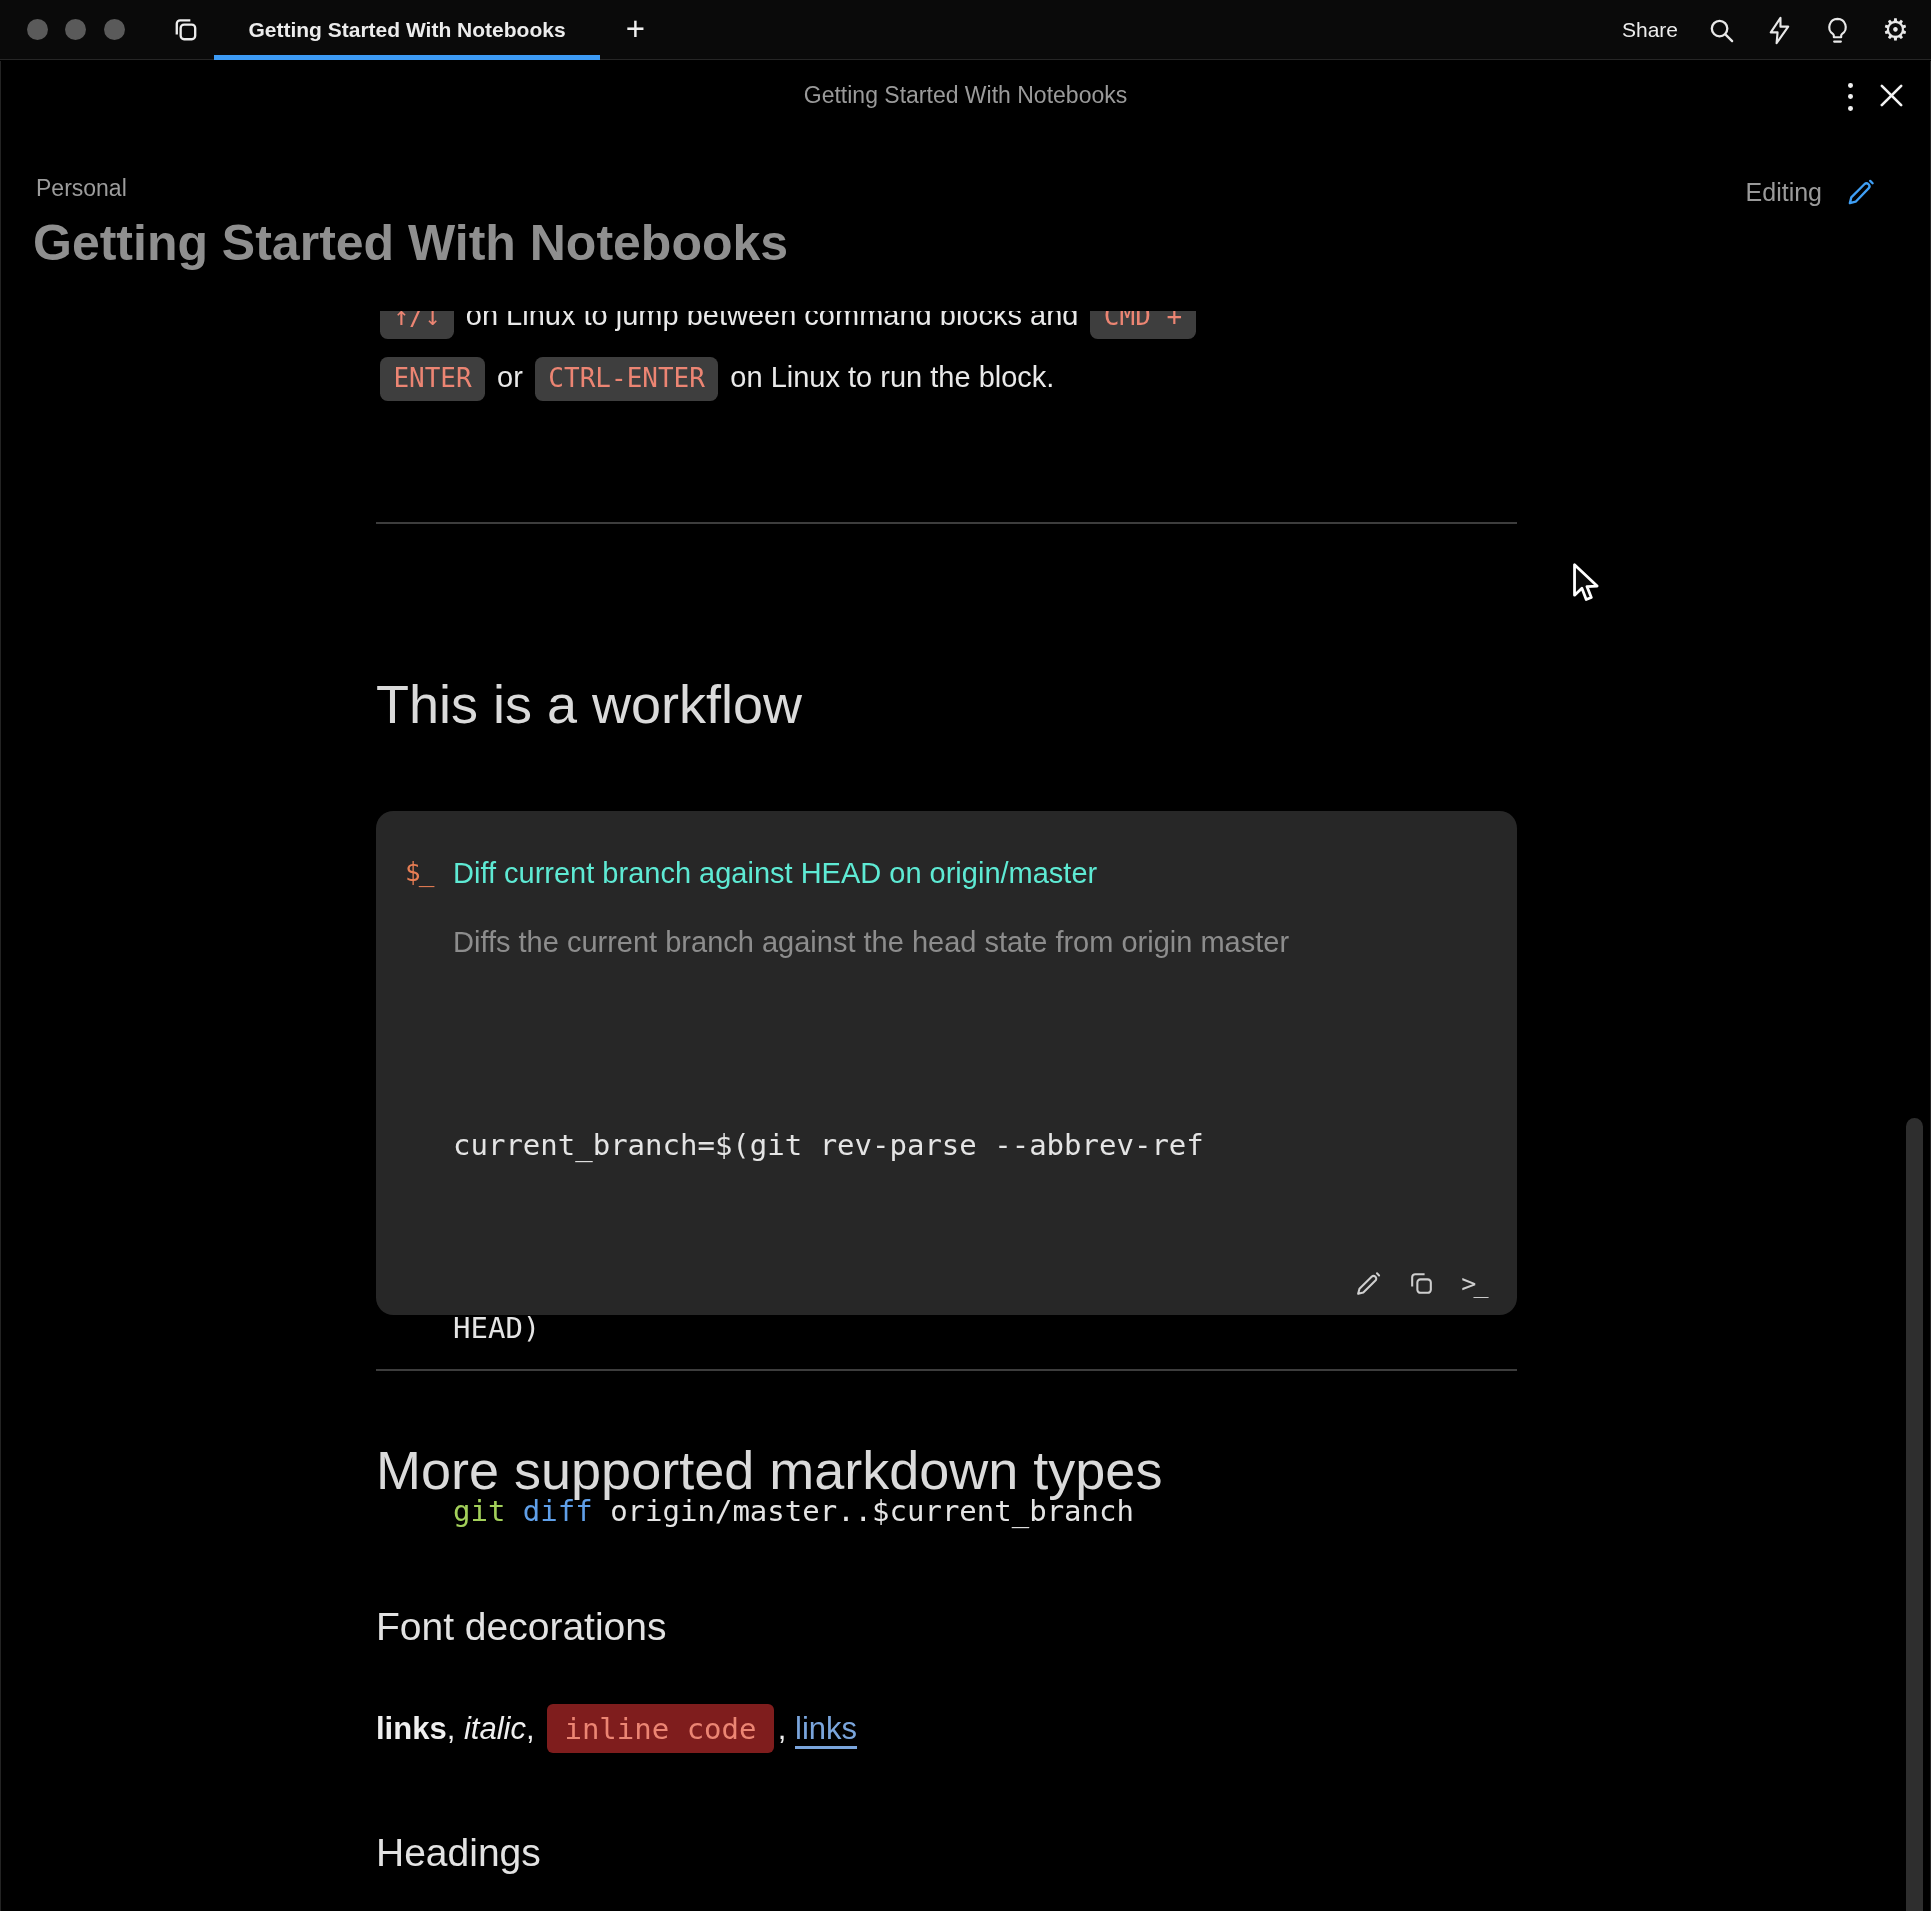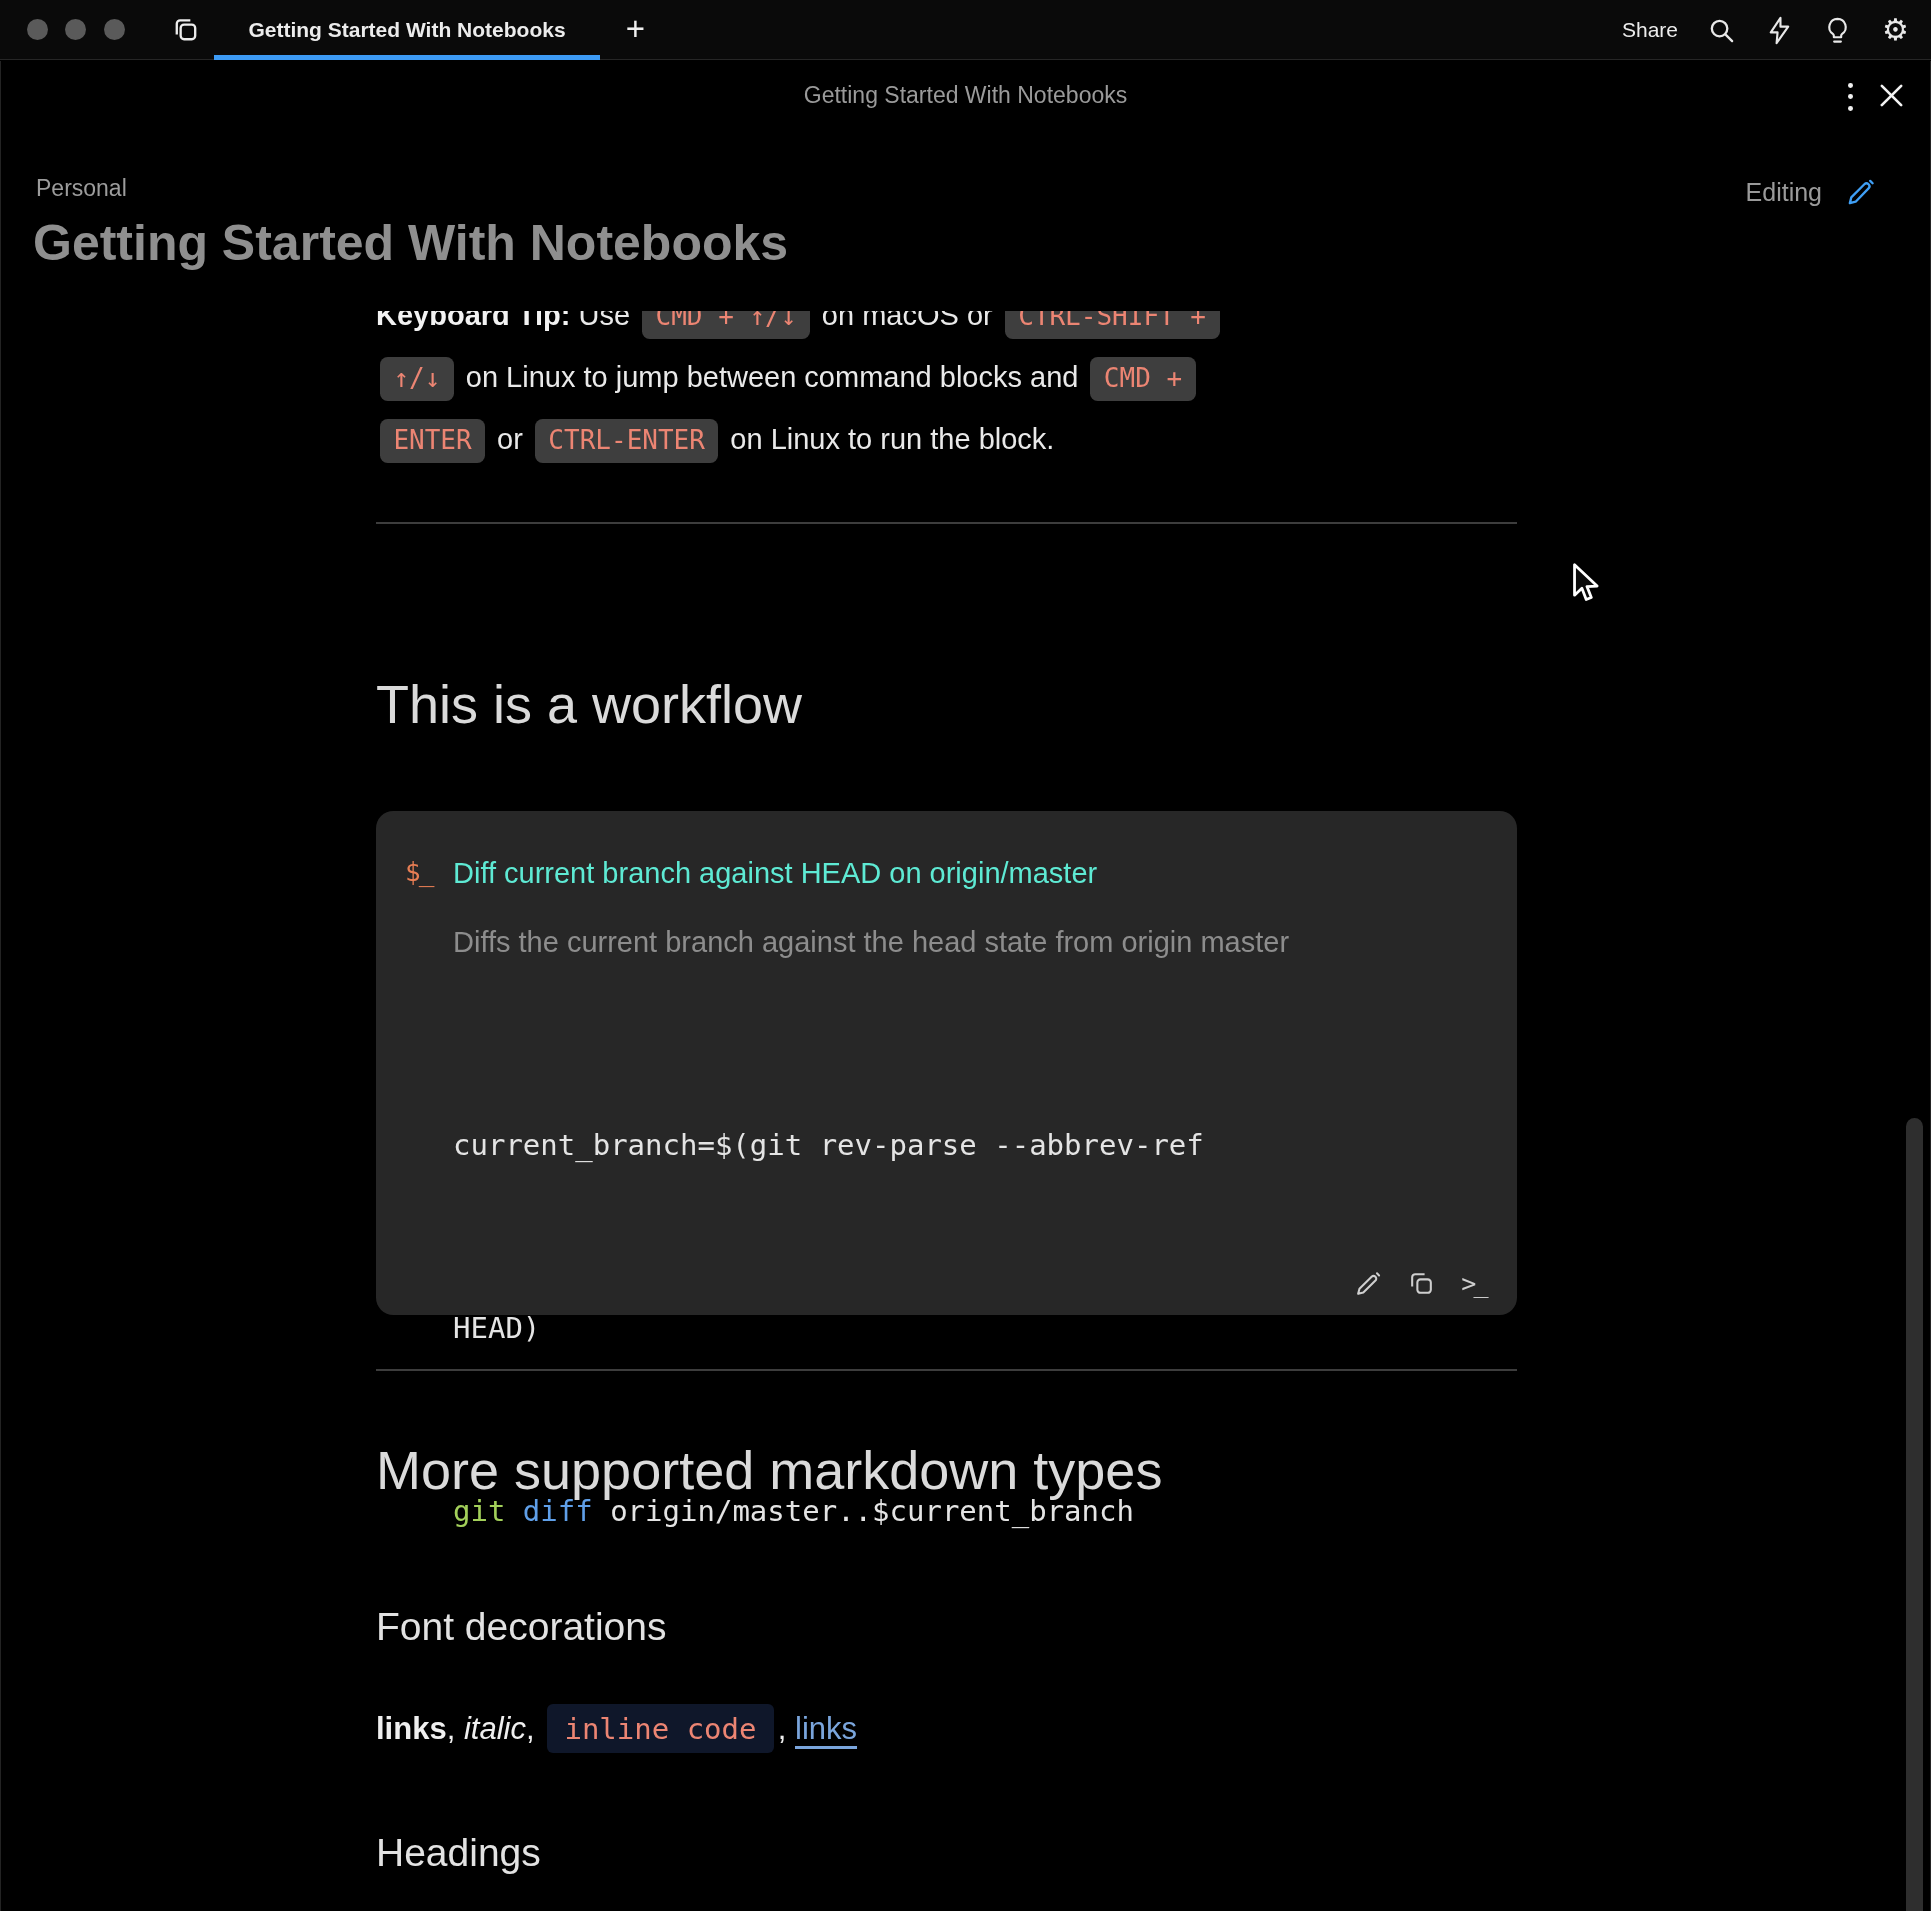--- a/index.html
+++ b/index.html
@@ -88,21 +88,21 @@
   .tok-blue { color:#5f9fe8; }
   .card-actions { position:absolute; right:27px; bottom:15.4px; display:flex; align-items:center; gap:19.3px; color:#cfcfcf; }
   .card-action { width:33px; height:33px; display:flex; align-items:center; justify-content:center; }
   .term-glyph { font-family:"DejaVu Sans Mono", monospace; font-size:25px; color:#cfcfcf; letter-spacing:-2.9px; }
 
   
   .decor-line { position:absolute; top:1643px; left:0; font-size:31px; color:#efefef;
                 display:flex; align-items:center; white-space:pre; }
   .decor-bold { font-weight:bold; }
   .decor-italic { font-style:italic; }
-  .inline-code { background:#0f172a; border-radius:6px; padding:7.7px 17.4px; margin:0 3.9px;
+  .inline-code { background:#7f1d1d; border-radius:6px; padding:7.7px 17.4px; margin:0 3.9px;
                  font-family:"DejaVu Sans Mono", monospace; font-size:29px; color:#ec8573; }
   .link { color:#7aa5dc; text-decoration:underline; text-decoration-color:#7aa5dc; text-underline-offset:6.8px; }
 
   
   .scrollbar { position:absolute; right:6.8px; top:1057px; width:17.4px; height:801px;
                border-radius:8.7px; background:#2e2e2e; }
   .cursor { position:absolute; left:1572px; top:563px; width:33px; height:41px; }
   svg { display:block; }
 </style>
 </head>
@@ -179,23 +179,20 @@
       </svg>
     </span>
   </div>
 
   <h1 class="page-title">Getting Started With Notebooks</h1>
 
   <div class="content">
 
     <div class="tip-clip">
       <div class="tip-inner">
-        <div class="tip-line">
-          <span class="tip-lead">Keyboard Tip:</span><span class="pre"> Use </span><span class="kbd">CMD + ↑/↓</span><span class="pre"> on macOS or </span><span class="kbd">CTRL-SHIFT +</span>
-        </div>
         <div class="tip-line">
           <span class="kbd">↑/↓</span><span class="pre"> on Linux to jump between command blocks and </span><span class="kbd">CMD +</span>
         </div>
         <div class="tip-line">
           <span class="kbd">ENTER</span><span class="pre"> or </span><span class="kbd">CTRL-ENTER</span><span class="pre"> on Linux to run the block.</span>
         </div>
       </div>
     </div>
 
     <div class="divider divider-1"></div>

